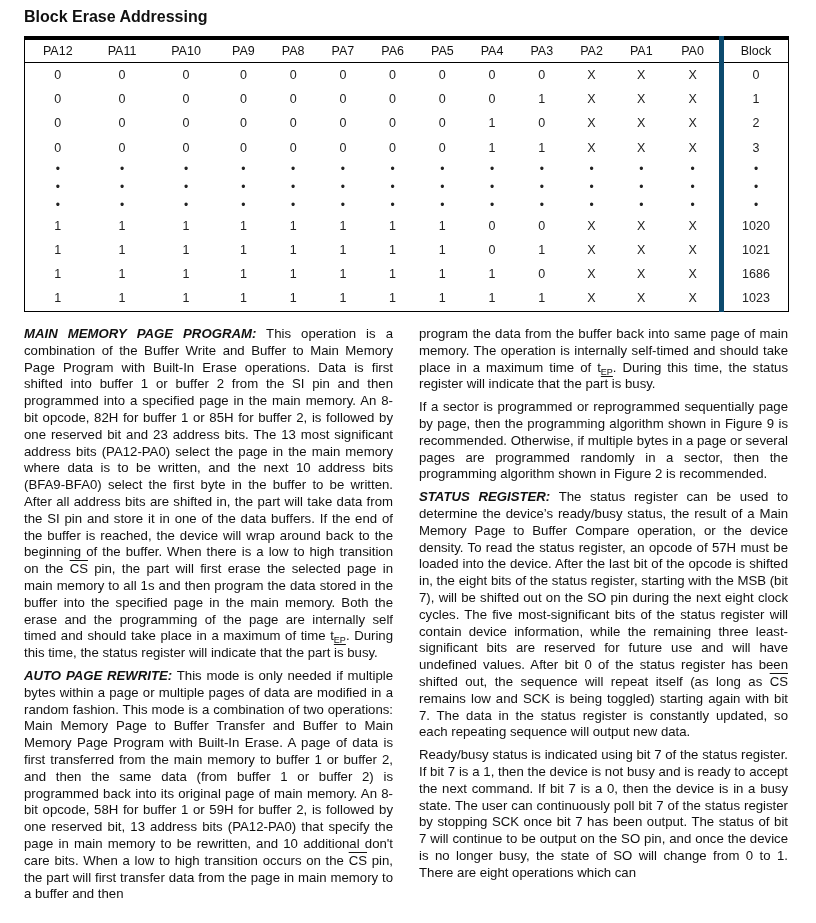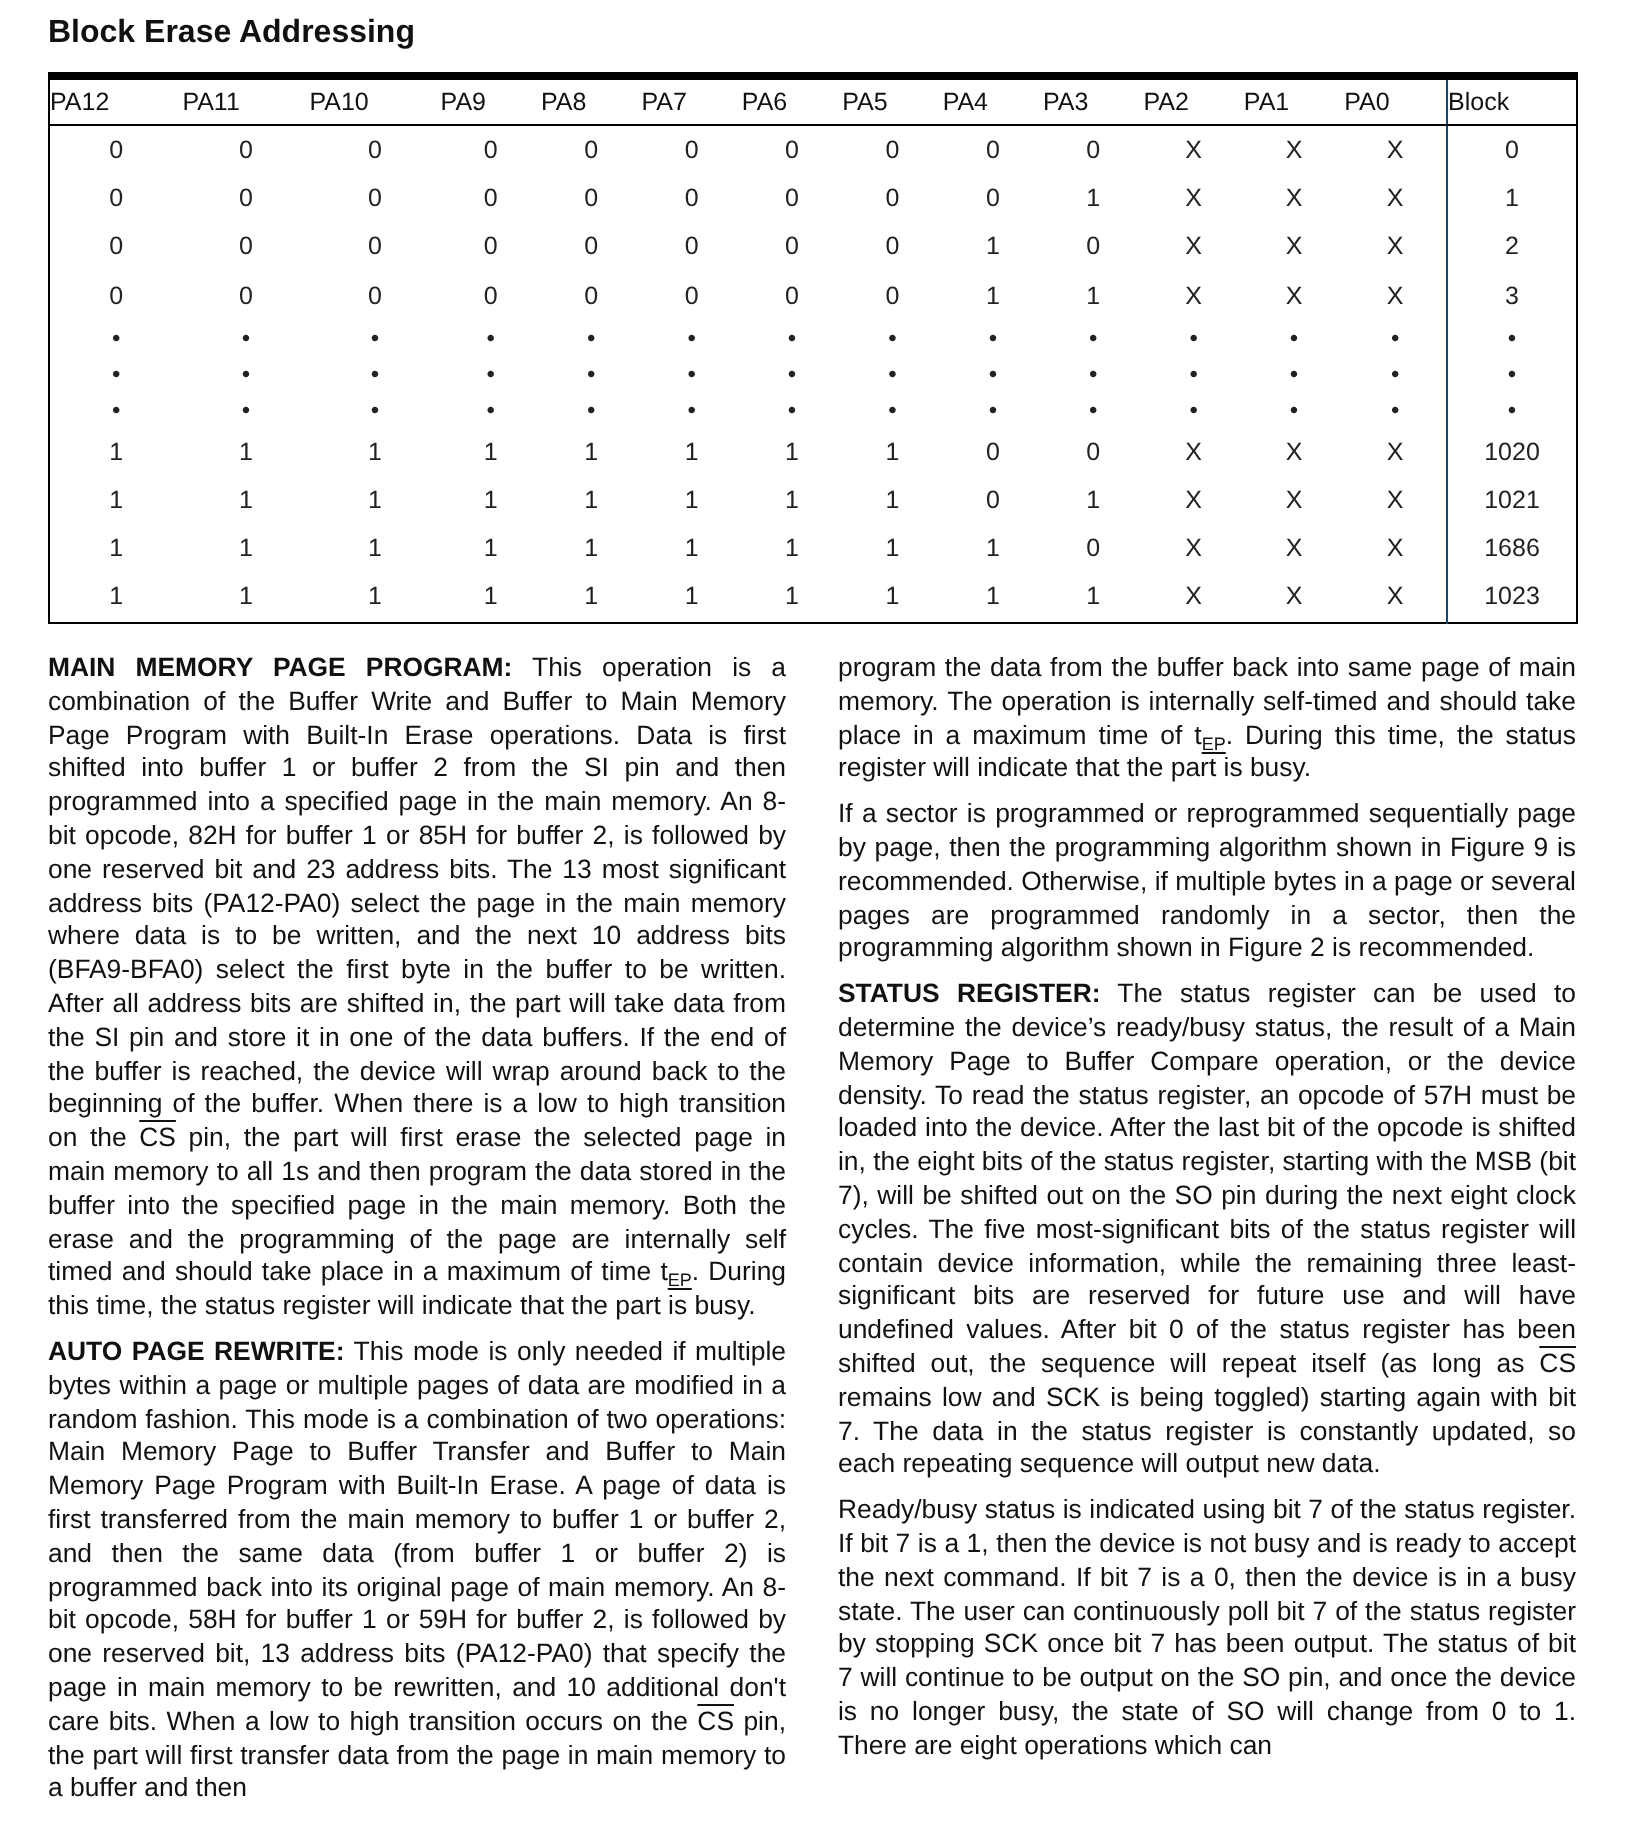--- a/index.html
+++ b/index.html
@@ -2,29 +2,29 @@
 <html><head>
 <meta charset="utf-8">
 <style>
   html, body { margin: 0; padding: 0; background: #ffffff; }
   body { width: 816px; height: 923px; position: relative; overflow: hidden;
          font-family: "Liberation Sans", "DejaVu Sans", sans-serif; color: #111; }
   .title { position: absolute; left: 24px; top: 8px; font-size: 16px; font-weight: bold; letter-spacing: 0px; }
   table.addr { position: absolute; left: 24px; top: 36px; width: 765px; border-collapse: collapse;
                border-top: 4px solid #000; border-bottom: 1.5px solid #000; border-left: 1px solid #000; border-right: 1px solid #000;
                font-size: 12.5px; }
-  table.addr th { font-weight: normal; height: 22px; padding: 0; text-align: left; border-bottom: 1px solid #000; }
+  table.addr th { font-weight: normal; height: 22px; padding: 0; text-align: center; border-bottom: 1px solid #000; }
   table.addr td { height: 24.2px; padding: 0; text-align: center; color: #222; }
-  table.addr th.block, table.addr td.block { border-left: 1px solid #0c4a6e; width: 64px; }
+  table.addr th.block, table.addr td.block { border-left: 5px solid #0c4a6e; width: 64px; }
   table.addr td.dot { font-size: 12px; line-height: 10px; height: 18px; }
   .col { position: absolute; width: 369px; font-size: 13.2px; line-height: 16.8px; text-align: justify; color: #111; }
   .col-left { left: 24px; top: 326px; }
   .col-right { left: 419px; top: 326px; }
   .col p { margin: 0 0 6px 0; }
-  .col b { font-weight: bold; }
+  .col b { font-weight: bold; font-style: italic; }
   .ovl { text-decoration: overline; }
   sub { font-size: 9px; vertical-align: -3px; line-height: 0; text-decoration: underline; }
 </style>
 </head>
 <body>
 
 <div class="title">Block Erase Addressing</div>
 
 <table class="addr">
   <thead>

